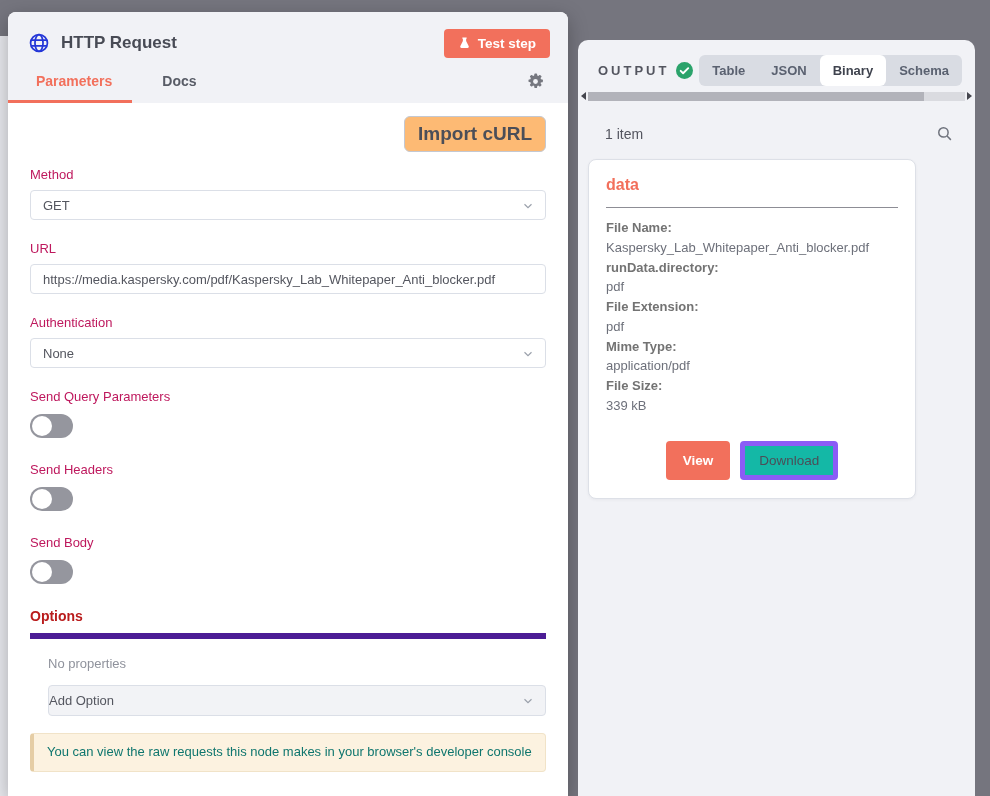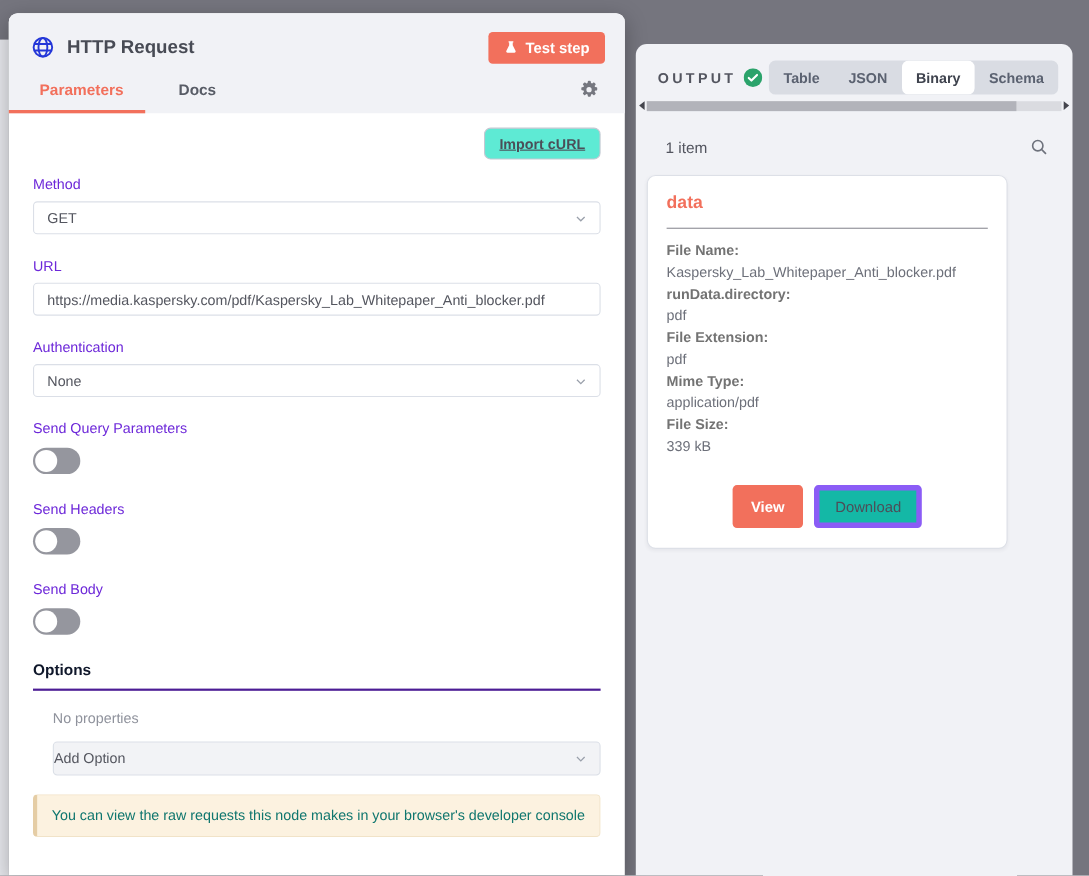--- a/index.html
+++ b/index.html
@@ -34,47 +34,47 @@
   .tabs-row { display:flex; align-items:center; height:40px; margin-top:3px; }
   .tab { font-size:14px; font-weight:600; cursor:pointer; }
   .tab-active { color:#f2705c; margin-left:8px; }
   .tab-inactive { color:#585c66; margin-left:50px; }
   .tab-underline { position:absolute; left:0; bottom:0; width:124px; height:3px; background:#f2705c; }
   .gear { width:17px; height:17px; margin-left:auto; margin-right:6px; cursor:pointer; }
 
   .node-body { padding:13px 22px 0 22px; }
   .import-row { display:flex; justify-content:flex-end; margin-bottom:15px; }
   .import-btn {
-    background:#5eead4; border:1px solid #c3c8d2; border-radius:6px;
-    padding:6px 13px; font-size:13px; font-weight:700; color:#4b4e58;
-    cursor:pointer; font-family:inherit;text-decoration:underline;
+    background:#fdba74; border:1px solid #c3c8d2; border-radius:6px;
+    padding:6px 13px; font-size:19px; font-weight:700; color:#4b4e58;
+    cursor:pointer; font-family:inherit;
   }
   .form-group { margin-bottom:21px; }
-  .form-label { font-size:13px; color:#6d28d9; margin-bottom:8px; }
+  .form-label { font-size:13px; color:#be185d; margin-bottom:8px; }
   .faux-select, .text-input {
     position:relative; width:100%; height:30px; background:#fff;
     border:1px solid #dbdfe7; border-radius:4px;
     display:flex; align-items:center; padding:0 12px;
     font-size:13px; color:#54565f; cursor:pointer;
   }
   .text-input { font-family:inherit; cursor:text; }
   input.text-input { display:block; line-height:28px; }
   .chev { position:absolute; right:10px; top:8px; width:14px; height:14px; pointer-events:none; }
   .toggle-group { margin-bottom:24px; }
   .toggle {
     margin-top:10px; width:43px; height:24px; border-radius:12px;
     background:#95969e; position:relative; cursor:pointer;
   }
   .toggle-knob {
     position:absolute; left:2px; top:2px; width:20px; height:20px;
     border-radius:50%; background:#fff;
   }
   .options-title {
-    font-size:14px; font-weight:700; color:#0f172a;
-    padding-bottom:9px; border-bottom:2px solid #4c1d95; margin-top:2px;
+    font-size:14px; font-weight:700; color:#b91c1c;
+    padding-bottom:9px; border-bottom:6px solid #4c1d95; margin-top:2px;
   }
   .no-props { font-size:13px; color:#8f929c; margin:17px 0 14px 18px; }
   .add-option {
     position:relative; margin-left:18px; width:calc(100% - 18px); height:31px;
     background:#f2f3f6; border:1px solid #dbdfe7; border-radius:4px;
     display:flex; align-items:center; justify-content:flex-start;
     font-size:13px; color:#54565f; cursor:pointer;
   }
   .notice {
     margin-top:17px; background:#fcf2e0; border:1px solid #f1e3c8;

